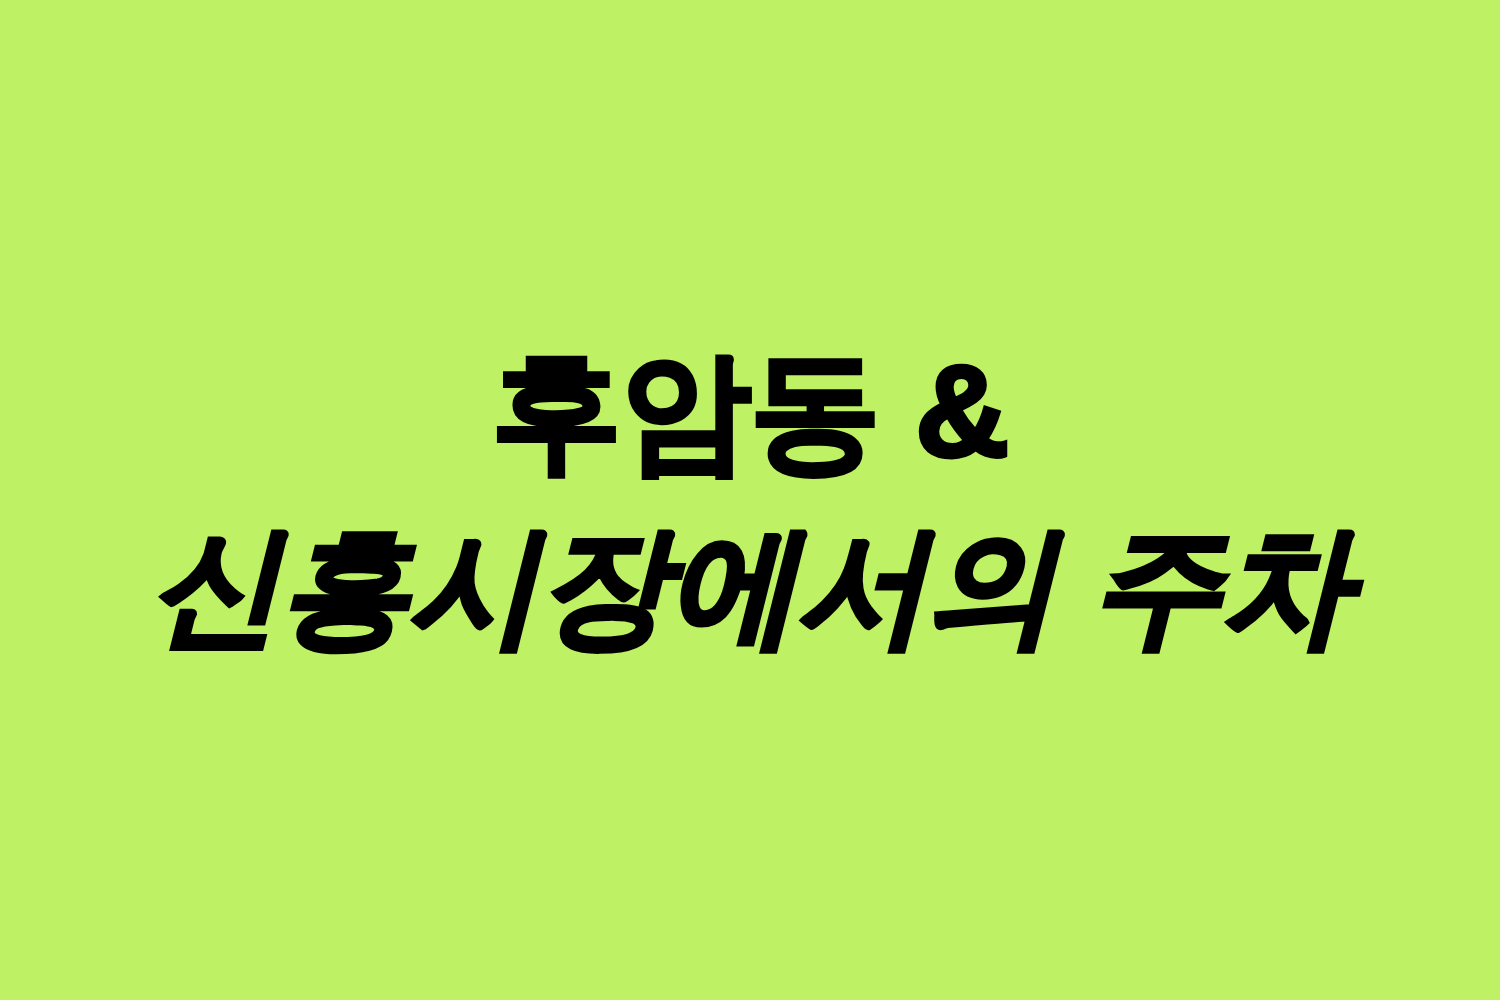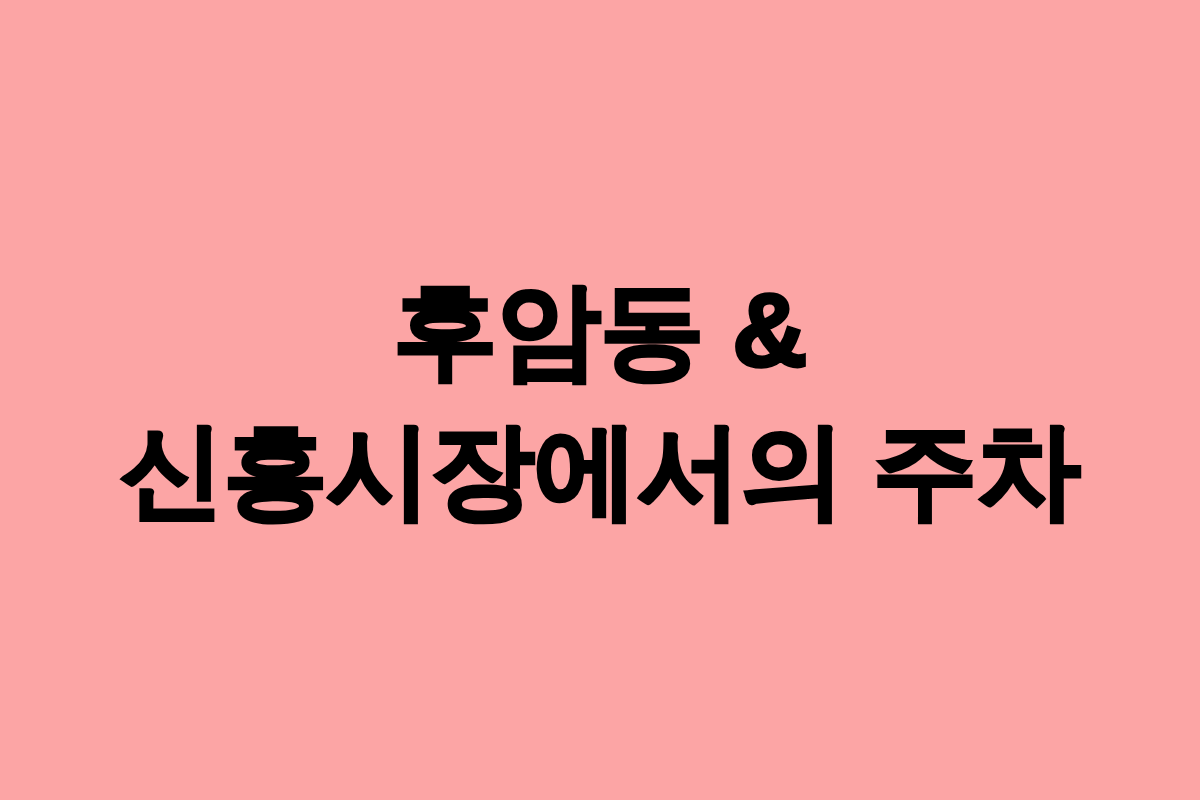--- a/index.html
+++ b/index.html
@@ -17,21 +17,21 @@
 
   #thumbnail-card {
     position: relative;
     width: 1200px;
     height: 800px;
     box-sizing: border-box;
     display: flex;
     flex-direction: column;
     align-items: center;
     justify-content: center;
-    background: #fca5a5;
+    background: #bef264;
   }
 
   #title-block {
     width: 1200px;
     display: flex;
     flex-direction: column;
     align-items: center;
     justify-content: center;
     text-align: center;
     padding: 0 14px;
@@ -48,21 +48,21 @@
     line-height: 140px;
     letter-spacing: -0.5px;
     white-space: nowrap;
     text-align: center;
     
     -webkit-text-stroke: 3.5px #000000;
     paint-order: stroke fill;
   }
 
   .title-line-1 { font-size: 104px; }
-  .title-line-2 { font-size: 104px; }
+  .title-line-2 { font-size: 104px; font-style: italic; }
   .title-line-3 { font-size: 104px; }
 </style>
 </head>
 <body>
 
 <div id="thumbnail-card">
 
   <div id="title-block">
 
     <span class="title-line title-line-1">후암동 &amp;</span>

